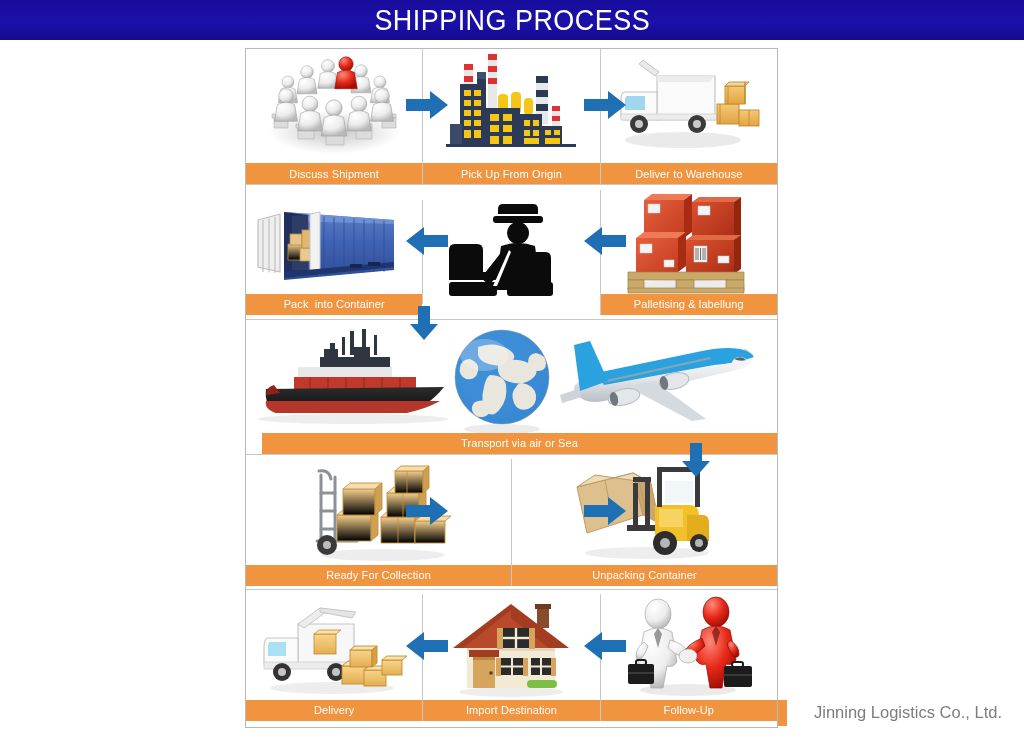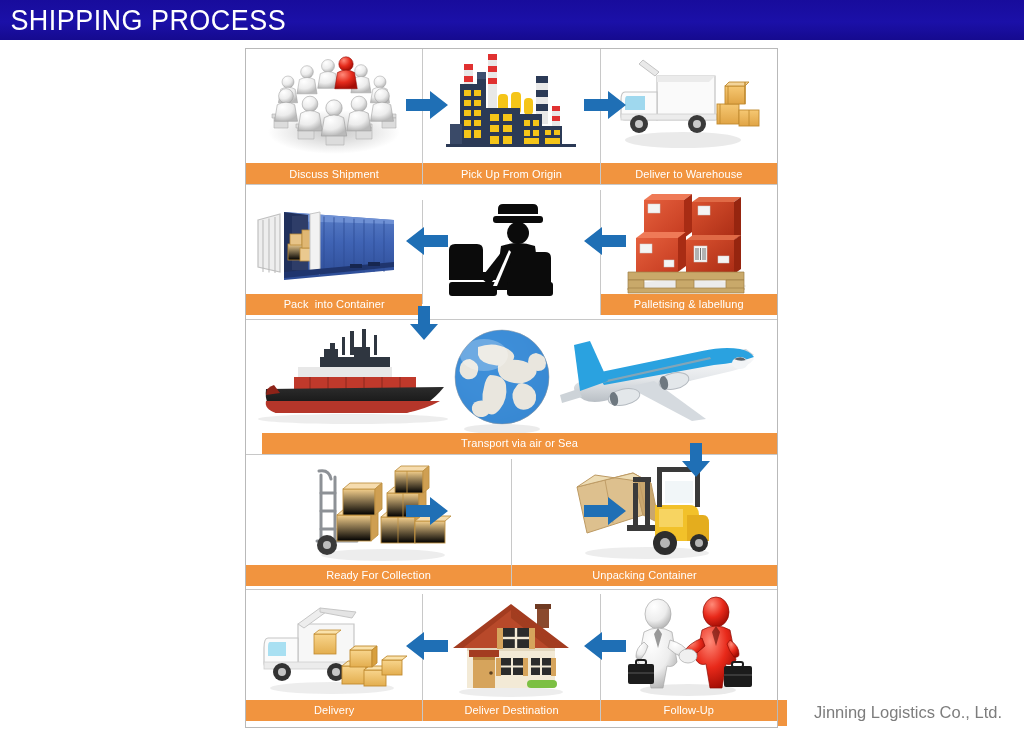--- a/index.html
+++ b/index.html
@@ -8,21 +8,21 @@
     background:#ffffff;
     font-family:"Liberation Sans", sans-serif;
     overflow:hidden;
     position:relative;
   }
   
   .header-band{
     position:absolute;left:0;top:0;width:1024px;height:40px;
     background:#1a0f9e;
     background:linear-gradient(180deg,#180c9c 0%,#1b10a8 55%,#150a8f 100%);
-    display:flex;align-items:center;
+    display:flex;align-items:center;justify-content:center;
   }
   .header-band .title{
     color:#ffffff;
     font-size:29px;
     letter-spacing:.5px;
     font-weight:400;
     font-family:"Liberation Sans", sans-serif;
     line-height:1;
     transform:scaleX(.93);
   }
@@ -800,21 +800,21 @@
           </g>
 
           <rect x="32" y="62" width="22" height="32" fill="#d6a45c"></rect>
           <rect x="32" y="62" width="22" height="4" fill="#b9863f"></rect>
           <path d="M28 56 h30 v7 h-30 z" fill="#a33c20"></path>
           <circle cx="50" cy="79" r="1.8" fill="#5c4020"></circle>
 
           <rect x="86" y="86" width="30" height="8" rx="4" fill="#7cc043"></rect>
         </svg>
       </div>
-      <div class="caption">Deliver Destination</div>
+      <div class="caption">Import Destination</div>
     </div>
 
     <div class="cell">
       <div class="cell-art">
         <svg width="150" height="106" viewBox="0 0 150 106">
           <defs>
             <radialGradient id="wF" cx="35%" cy="25%" r="78%">
               <stop offset="0%" stop-color="#ffffff"></stop>
                 <stop offset="62%" stop-color="#ededed"></stop>
                 <stop offset="100%" stop-color="#b5b5b5"></stop>

